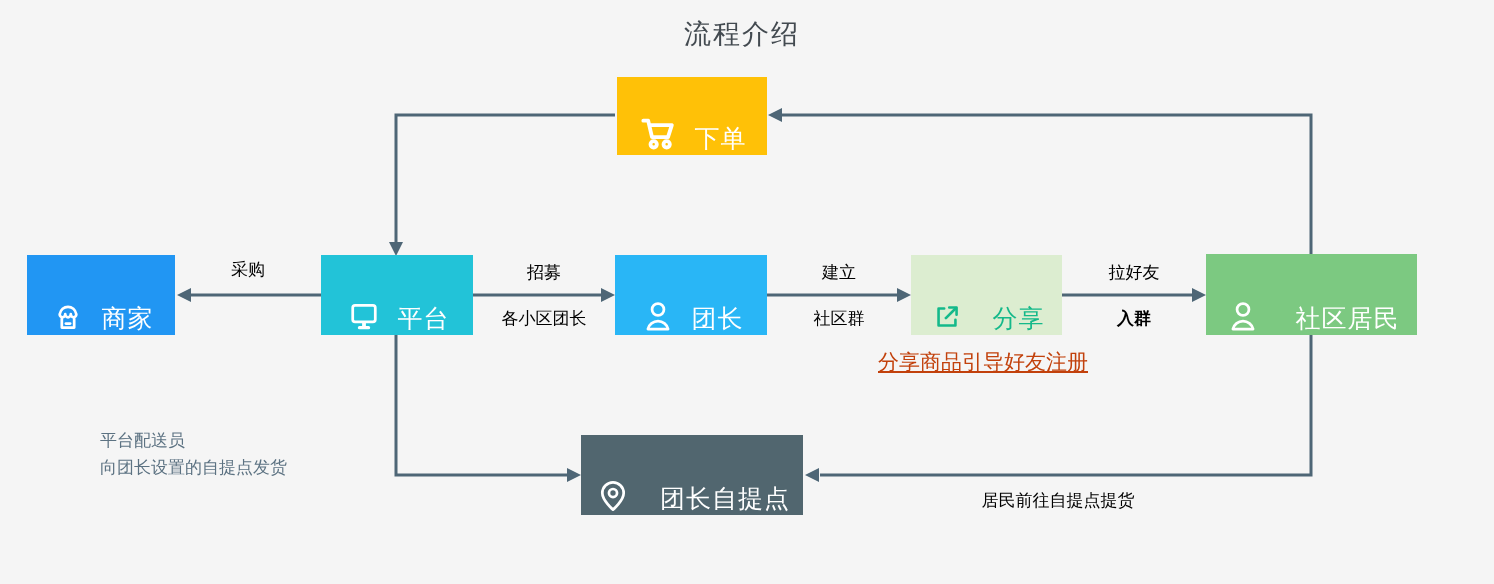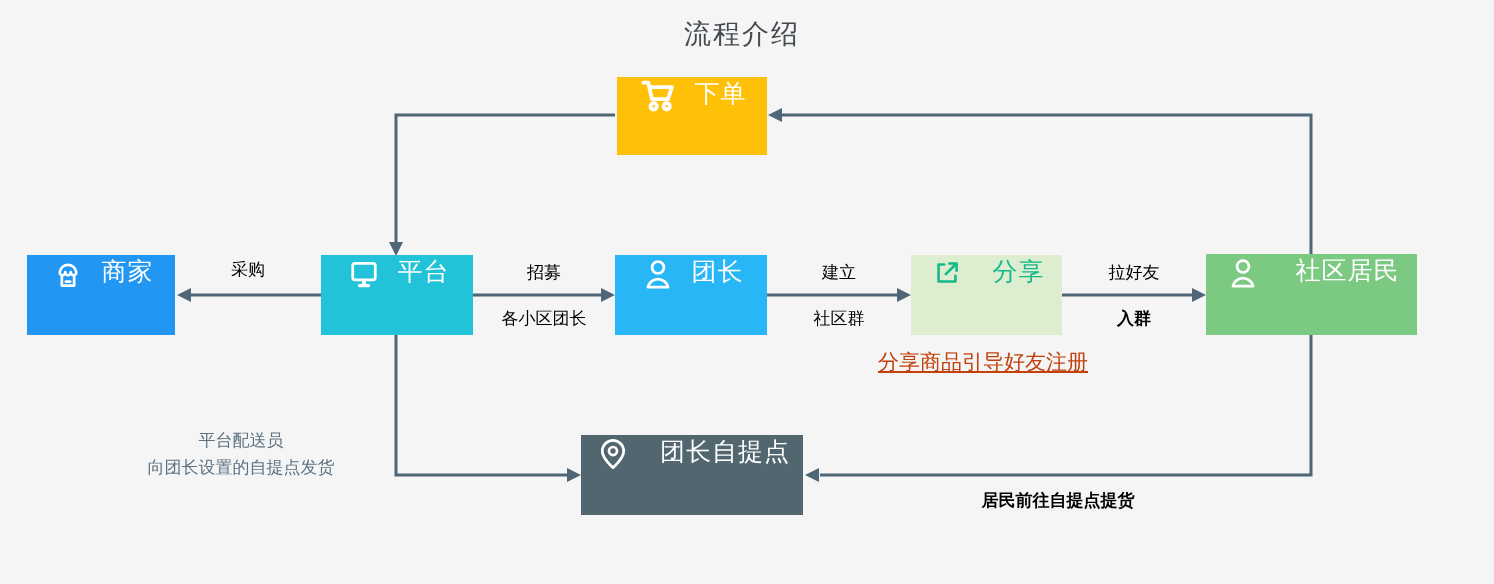--- a/index.html
+++ b/index.html
@@ -25,21 +25,21 @@
     position:absolute;left:0;top:0;z-index:1;
   }
   .connectors polyline{
     fill:none;stroke:#4e6676;stroke-width:3;
   }
   .connectors path.arrowhead{
     fill:#4e6676;stroke:none;
   }
   .node{
     position:absolute;z-index:2;
-    display:flex;align-items:flex-start;justify-content:center;
+    display:flex;align-items:flex-end;justify-content:center;
     gap:15px;
     color:#ffffff;
     font-size:25px;
     letter-spacing:1px;
   }
   .node svg{display:block;}
   .node .stroke-ico{stroke:#ffffff;fill:none;stroke-width:2.3;stroke-linecap:round;stroke-linejoin:round;}
   .node .fill-ico{fill:#ffffff;stroke:none;}
   .node-share .stroke-ico{stroke:#14b98a;}
   .edge-label{
@@ -54,21 +54,21 @@
     position:absolute;z-index:3;
     transform:translate(-50%,-50%);
     font-size:21px;
     color:#c2410c;
     white-space:nowrap;
     text-decoration:underline;
   }
   .delivery-note{
     position:absolute;z-index:3;
     left:100px;top:427px;width:282px;
-    text-align:center;
+    text-align:left;
     font-size:17px;
     line-height:27px;
     color:#5c7282;
   }
 </style>
 </head>
 <body>
 
 <div class="canvas">
 
@@ -184,15 +184,15 @@
   <div class="edge-label" style="left:1134px;top:272px;">拉好友</div>
   <div class="edge-label" style="left:1134px;top:318px;font-weight:bold;">入群</div>
 
   <div class="share-note" style="left:983px;top:362px;">分享商品引导好友注册</div>
 
   <div class="delivery-note">
     <div>平台配送员</div>
     <div>向团长设置的自提点发货</div>
   </div>
 
-  <div class="edge-label" style="left:1058px;top:500px;font-weight:bold;">居民前往自提点提货</div>
+  <div class="edge-label" style="left:1058px;top:500px;">居民前往自提点提货</div>
 
 </div>
 
 </body></html>

